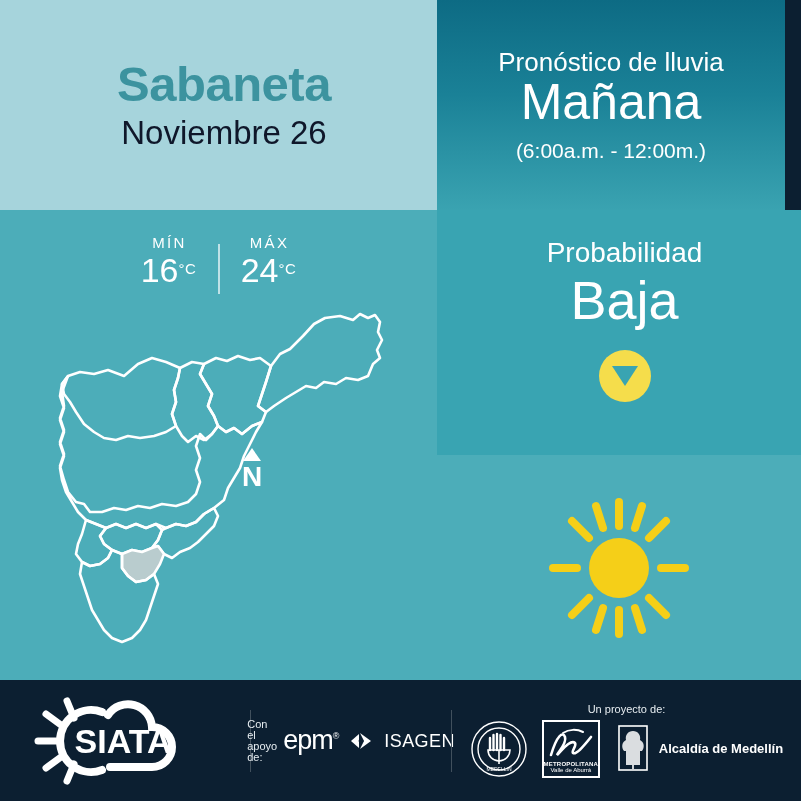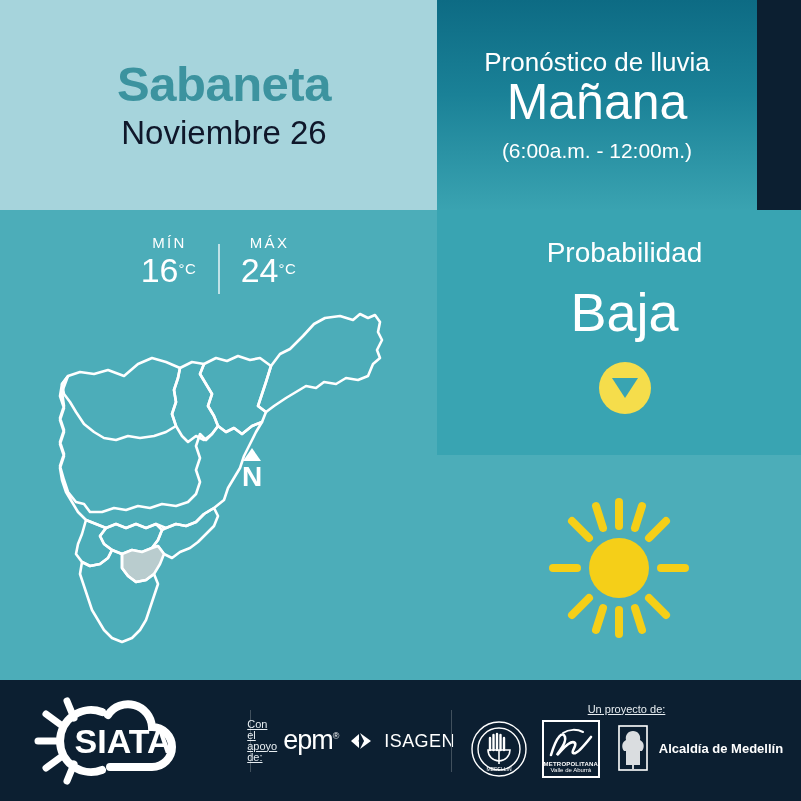--- a/index.html
+++ b/index.html
@@ -43,21 +43,21 @@
     font-size: 33px;
     color: #0f172a;
     margin-top: 6px;
     line-height: 1.05;
   }
 
   
   .panel-rainhead {
     position: absolute;
     left: 437px; top: 0;
-    width: 320px; height: 210px;
+    width: 348px; height: 210px;
     background: linear-gradient(180deg, #0d6b84 0%, #1a8197 45%, #3aa3b1 100%);
     display: flex;
     flex-direction: column;
     align-items: center;
     justify-content: center;
     color: #ffffff;
   }
   .rain-title {
     font-size: 26px;
     line-height: 1.1;
@@ -142,21 +142,21 @@
     width: 375px; height: 245px;
     background: #39a4b2;
     display: flex;
     flex-direction: column;
     align-items: center;
     justify-content: flex-start;
     padding-top: 28px;
     color: #ffffff;
   }
   .prob-title { font-size: 28px; line-height: 1.1; }
-  .prob-value { font-size: 54px; line-height: 1.1; margin-top: 14px; }
+  .prob-value { font-size: 54px; line-height: 1.1; margin-top: 2px; }
   .prob-arrow {
     width: 52px; height: 52px;
     border-radius: 50%;
     background: #f5dd4b;
     margin-top: 20px;
     display: flex;
     align-items: center;
     justify-content: center;
   }
   .prob-arrow i {
@@ -207,21 +207,21 @@
   }
 
   .support-block {
     width: 200px;
     display: flex;
     flex-direction: row;
     align-items: center;
     justify-content: center;
     gap: 6px;
   }
-  .credit-cap { font-size: 11px; color: #e7edf1; line-height: 1; text-decoration: underline; }
+  .credit-cap { font-size: 11px; color: #e7edf1; line-height: 1; }
   .logo-row { display: flex; align-items: center; gap: 12px; }
 
   .epm-word {
     font-size: 27px;
     line-height: 1;
     letter-spacing: -1px;
     position: relative;
   }
   .epm-word sup { font-size: 9px; vertical-align: super; }
   .isagen-word {

